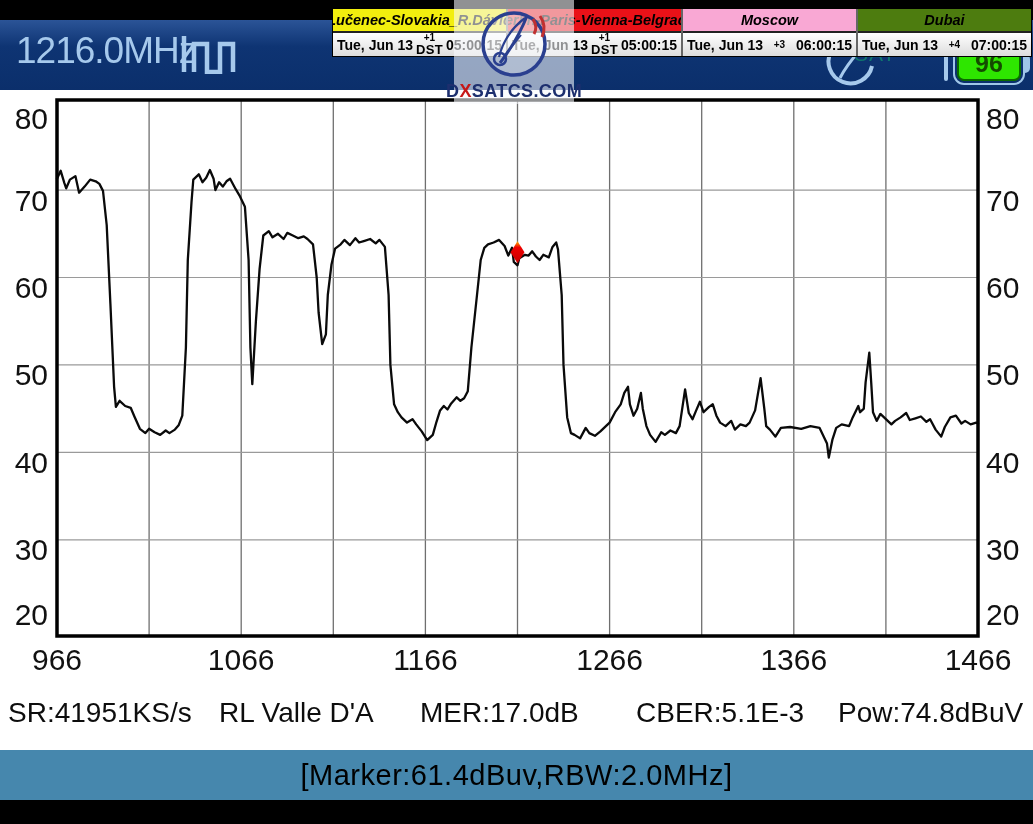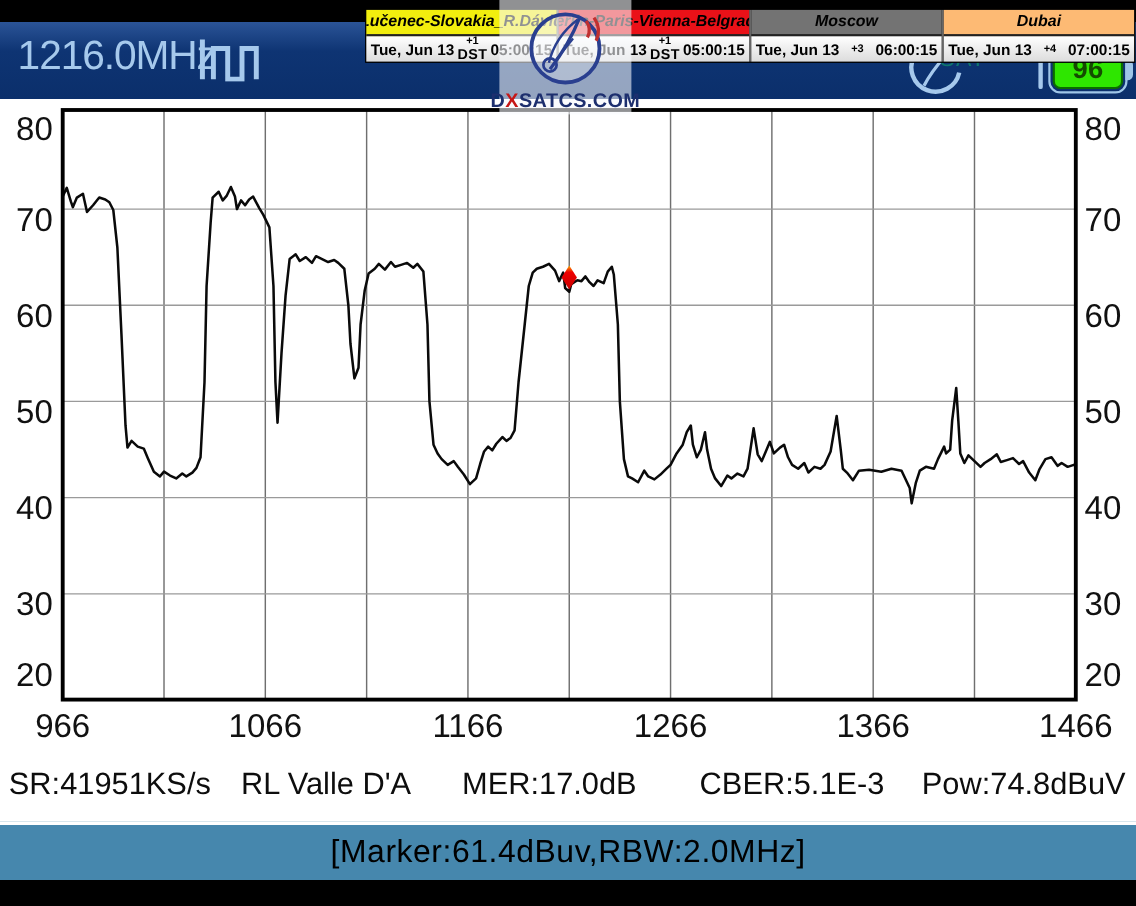--- a/index.html
+++ b/index.html
@@ -99,32 +99,32 @@
     <div class="trow">
       <span>Tue, Jun 13</span>
       <span class="off">
         <span class="sup">+1</span>
         <span class="dst">DST</span>
       </span>
       <span>05:00:15</span>
     </div>
   </div>
   <div class="clock">
-    <div class="city" style="background: #737373;">Moscow</div>
+    <div class="city" style="background: #f9a8d4;">Moscow</div>
     <div class="trow">
       <span>Tue, Jun 13</span>
       <span class="off">
         <span class="sup">+3</span>
         <span class="dst"></span>
       </span>
       <span>06:00:15</span>
     </div>
   </div>
   <div class="clock">
-    <div class="city" style="background: #fdba74;">Dubai</div>
+    <div class="city" style="background: #4d7c0f;">Dubai</div>
     <div class="trow">
       <span>Tue, Jun 13</span>
       <span class="off">
         <span class="sup">+4</span>
         <span class="dst"></span>
       </span>
       <span>07:00:15</span>
     </div>
   </div>
 </div>

